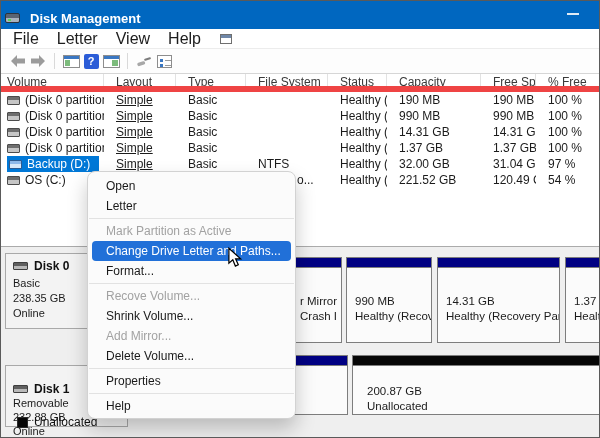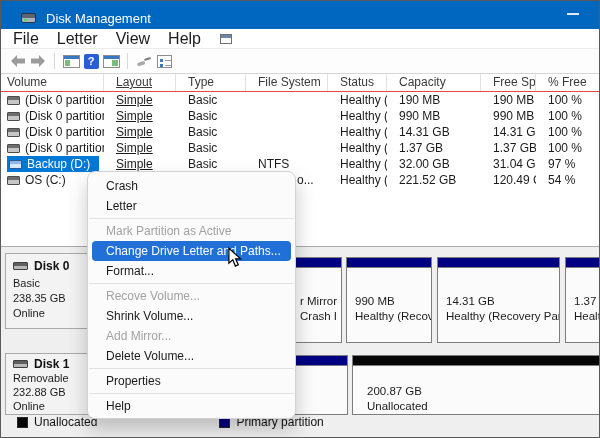--- a/index.html
+++ b/index.html
@@ -5,21 +5,21 @@
   * { box-sizing: border-box; margin: 0; padding: 0; }
   html,body { background:#cfcfcf; }
   body { font-family: "Liberation Sans", sans-serif; }
   .window {
     position: relative; width: 600px; height: 438px;
     background: #f0f0f0; border: 1px solid #5a5a5a; overflow: hidden;
   }
   
   .titlebar {
     position: absolute; left:0; top:0; width:600px; height:34px;
-    background:#0067C0; display:flex; align-items:center; padding-left:20px;
+    background:#0067C0; display:flex; align-items:center; padding-left:4px;font-weight:bold;
   }
   .titlebar-icon { width:16px; height:14px; position:relative; margin-right:9px; }
   .titlebar-icon .drive { position:absolute; left:0; top:2px; width:15px; height:10px;
     background:linear-gradient(#5a6472 0 55%, #aab2bd 55% 100%); border-radius:2px; border:1px solid #2d333c;}
   .titlebar-icon .led { position:absolute; left:3px; top:8px; width:3px; height:2px; background:#57d65a; }
   .title-text { color:#ffffff; font-size:13px; }
   .min-btn { position:absolute; right:22px; top:12px; width:12px; height:2px; background:#dfeaf5; }
   
   .menubar {
     position:absolute; left:0; top:28px; width:600px; height:20px; background:#ffffff;
@@ -39,21 +39,21 @@
   .win-ico::before { content:""; position:absolute; left:0; top:0; right:0; height:3px; background:#3a77c2; }
   .win-ico.tree::after { content:""; position:absolute; left:1px; top:4px; width:5px; bottom:1px; background:#7cbb7c; }
   .win-ico.action::after { content:""; position:absolute; right:1px; top:4px; width:6px; bottom:1px; background:#7cbb7c; }
   .help-ico { width:15px; height:15px; background:#2b5cd7; border-radius:2px; color:#fff; font-size:11px;
     font-weight:bold; display:flex; align-items:center; justify-content:center; }
   .checklist-ico { width:15px; height:13px; border:1px solid #8d8d8d; background:#fff; position:relative; }
   .checklist-ico::before { content:""; position:absolute; left:2px; top:3px; width:3px; height:3px; background:#3a77c2; box-shadow:0 5px 0 #3a77c2; }
   .checklist-ico::after { content:""; position:absolute; left:7px; top:4px; width:6px; height:1px; background:#9a9a9a; box-shadow:0 5px 0 #9a9a9a; }
   
   .listview { position:absolute; left:0; top:73px; width:600px; height:172px; background:#ffffff; }
-  .lv-header { display:flex; height:18px; border-bottom:1px solid #ef4444; background:#ffffff; }
+  .lv-header { display:flex; height:18px; border-bottom:6px solid #ef4444; background:#ffffff; }
   .lv-header .cell { font-size:12px; color:#3a3a3a; line-height:17px; border-right:1px solid #e2e2e2;
     overflow:hidden; white-space:nowrap; }
   .lv-row { display:flex; height:16px; }
   .lv-row .cell { font-size:12px; color:#1b1b1b; line-height:16px; overflow:hidden; white-space:nowrap; }
   .cell { padding-left:12px; flex:none; }
   .c0 { width:103px; padding-left:6px; }
   .c1 { width:72px;text-decoration:underline; } .c2 { width:70px; } .c3 { width:82px; }
   .c4 { width:59px; } .c5 { width:94px; } .c6 { width:55px; }
   .c7 { width:65px; border-right:none !important; }
   .fs-frag { padding-left:51px; }
@@ -280,21 +280,21 @@
     </div>
   </div>
   <div class="pblock" style="left:564px; top:256px; width:44px; height:86px;">
     <div class="pbar"></div>
     <div class="pbody">
       <div class="pline">1.37 GB</div>
       <div class="pline">Healthy (</div>
     </div>
   </div>
 
-  <div class="disk-panel" style="left:4px; top:352px; width:123px; height:62px; padding-top:3px;">
+  <div class="disk-panel" style="left:4px; top:364px; width:123px; height:62px; padding-top:16px;">
     <div class="dp-title" style="margin-bottom:0;">
         <span class="disk-icon"></span>
         <span>Disk 1</span>
       </div>
     <div class="dp-line" style="line-height:14px;">Removable</div>
     <div class="dp-line" style="line-height:14px;">232.88 GB</div>
     <div class="dp-line" style="line-height:14px;">Online</div>
   </div>
 
   <div class="pblock" style="left:131px; top:354px; width:216px; height:60px;">
@@ -307,28 +307,24 @@
       <div class="pline">200.87 GB</div>
       <div class="pline">Unallocated</div>
     </div>
   </div>
 
   <div class="legend">
     <div class="legend-item">
       <span class="legend-swatch black"></span>
       <span class="legend-label">Unallocated</span>
     </div>
-    <div class="legend-item">
-      <span class="legend-swatch navy"></span>
-      <span class="legend-label">Primary partition</span>
-    </div>
   </div>
 
   <div class="context-menu">
-    <div class="cm-item">Crash</div>
+    <div class="cm-item">Open</div>
     <div class="cm-item">Letter</div>
     <div class="cm-sep"></div>
     <div class="cm-item disabled">Mark Partition as Active</div>
     <div class="cm-item highlight">Change Drive Letter and Paths...</div>
     <div class="cm-item">Format...</div>
     <div class="cm-sep"></div>
     <div class="cm-item disabled">Recove Volume...</div>
     <div class="cm-item">Shrink Volume...</div>
     <div class="cm-item disabled">Add Mirror...</div>
     <div class="cm-item">Delete Volume...</div>

